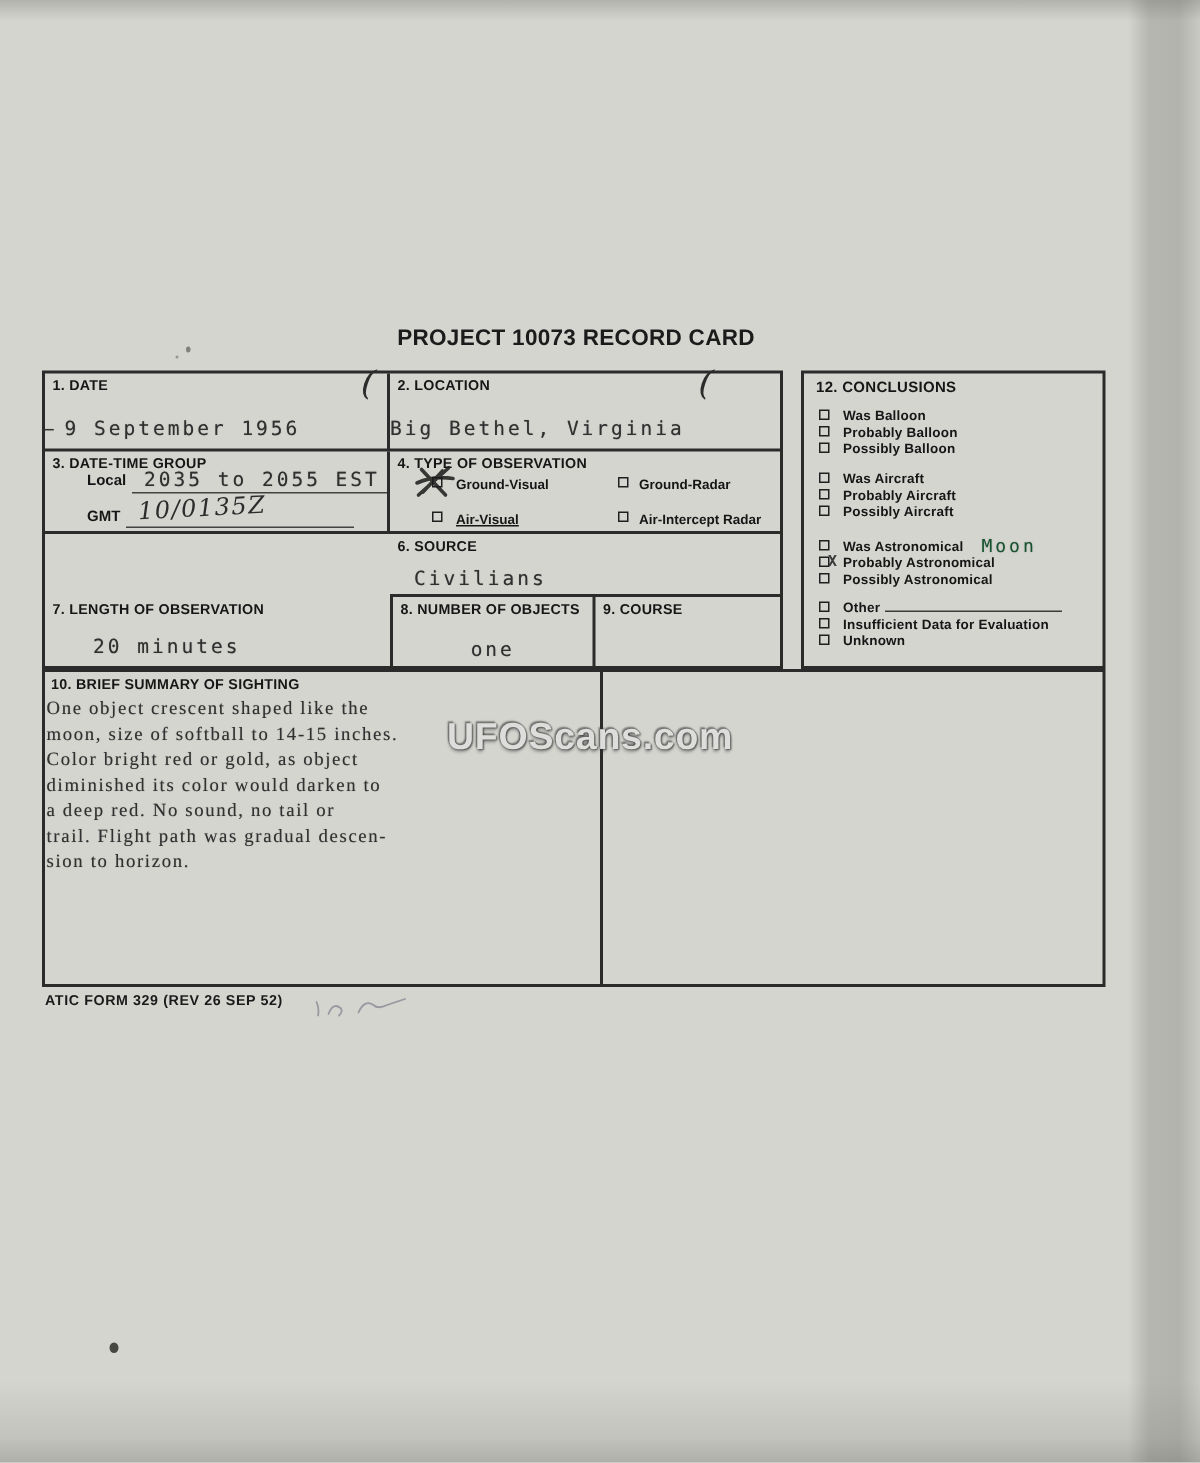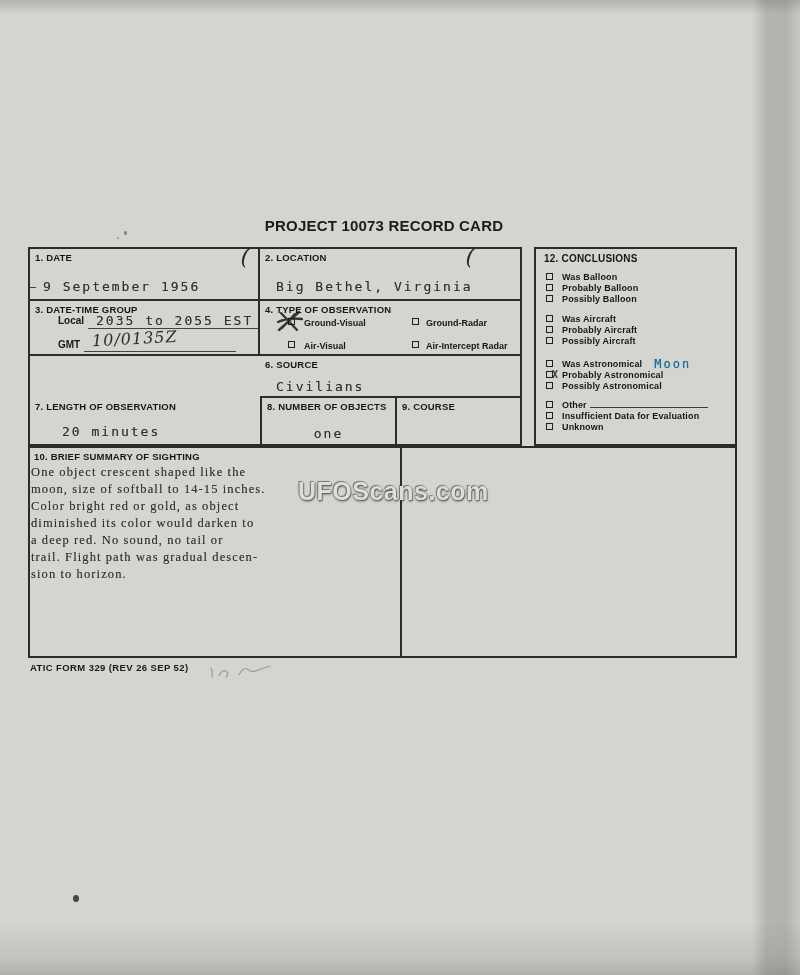--- a/index.html
+++ b/index.html
@@ -52,21 +52,21 @@
 
   
   .c-list { position:absolute; left:8px; top:22px; right:6px; }
   .c-group { }
   .g2 { margin-top:9px; } .g3 { margin-top:12px; } .g4 { margin-top:8px; }
   .c-item { position:relative; display:flex; align-items:center; height:11px; }
   .c-item .cbi { width:7px; height:7px; border:1.6px solid #1f1f1f; margin:0 9px 0 2px; flex:0 0 auto; }
   .c-item .c-label { font-size:9px; font-weight:bold; letter-spacing:.15px; color:#161616; white-space:nowrap; }
   .c-item .xmark { position:absolute; left:8px; top:0; font-size:10px; font-weight:bold;
                    font-family:"DejaVu Sans Mono", monospace; color:#3a3a3a; }
-  .c-item .c-annot { font-family:"DejaVu Sans Mono", monospace; font-size:12px; color:#0369a1;
+  .c-item .c-annot { font-family:"DejaVu Sans Mono", monospace; font-size:12px; color:#14532d;
                      letter-spacing:2px; margin-left:12px; text-shadow:0 0 1px rgba(120,120,120,.6); }
   .c-item .other-line { flex:1; max-width:118px; border-bottom:1.6px solid rgba(30,30,30,.85);
                         margin:0 2px 2px 3px; height:8px; }
 
   .opt-label { font-size:9px; font-weight:bold; color:#161616; position:absolute; white-space:nowrap; }
 
   .watermark { position:absolute; left:298px; top:477px; font-size:25px; font-weight:bold;
                letter-spacing:.5px; color:rgba(250,250,248,.85);
                text-shadow:0 0 1px rgba(55,55,55,.95), 1px 1px 1px rgba(55,55,55,.55),
                            -1px -1px 1px rgba(55,55,55,.55), 0 2px 2px rgba(55,55,55,.35); }
@@ -95,21 +95,21 @@
 
       <div class="cell br bb" style="left:0; top:0; width:230px; height:52px;">
         <span class="flabel">1. DATE</span>
         <span class="tw" style="left:-2px; top:30px; letter-spacing:0;">—</span>
         <span class="tw" style="left:13px; top:30px;text-align:right;">9 September 1956</span>
         <span class="hand paren" style="left:211px;">(</span>
       </div>
 
       <div class="cell bb" style="left:230px; top:0; width:260px; height:52px;">
         <span class="flabel">2. LOCATION</span>
-        <span class="tw" style="left:16px; top:30px;">Big Bethel, Virginia</span>
+        <span class="tw" style="left:0; top:30px;">Big Bethel, Virginia</span>
         <span class="hand paren" style="left:206px;">(</span>
       </div>
 
       <div class="cell br bb" style="left:0; top:52px; width:230px; height:55px;">
         <span class="flabel">3. DATE-TIME GROUP</span>
         <span class="sublabel" style="left:28px; top:14px; font-size:10px;">Local</span>
         <span class="tw" style="left:66px; top:12px;">2035 to 2055 EST</span>
         <span class="uline" style="left:58px; top:27px; width:170px;"></span>
         <span class="sublabel" style="left:28px; top:38px; font-size:10px;">GMT</span>
         <span class="hand" style="left:62px; top:28px; font-size:16px; transform:rotate(-3deg); letter-spacing:1px;">10/0135Z</span>
@@ -119,21 +119,21 @@
       <div class="cell bb" style="left:230px; top:52px; width:260px; height:55px;">
         <span class="flabel">4. TYPE OF OBSERVATION</span>
         <span class="cb" style="left:28px; top:17px;"></span>
         <svg class="scribble" style="left:16px; top:8px;" width="28" height="24" viewBox="0 0 28 24">
           <path d="M3,21 L23,3 M5,4 L21,21 M2,13 Q13,8 26,10 M6,19 L19,5" stroke="#1a1a1a" stroke-width="2.4" fill="none" stroke-linecap="round" opacity=".85"></path>
         </svg>
         <span class="opt-label" style="left:44px; top:17px;">Ground-Visual</span>
         <span class="cb" style="left:152px; top:17px;"></span>
         <span class="opt-label" style="left:166px; top:17px;">Ground-Radar</span>
         <span class="cb" style="left:28px; top:40px;"></span>
-        <span class="opt-label" style="left:44px; top:40px;">Air-Visual</span>
+        <span class="opt-label" style="left:44px; top:40px;text-decoration:underline;">Air-Visual</span>
         <span class="cb" style="left:152px; top:40px;"></span>
         <span class="opt-label" style="left:166px; top:40px;">Air-Intercept Radar</span>
       </div>
 
 
       <div class="cell bb" style="left:230px; top:107px; width:260px; height:42px;">
         <span class="flabel">6. SOURCE</span>
         <span class="tw" style="left:16px; top:23px;">Civilians</span>
       </div>
 

